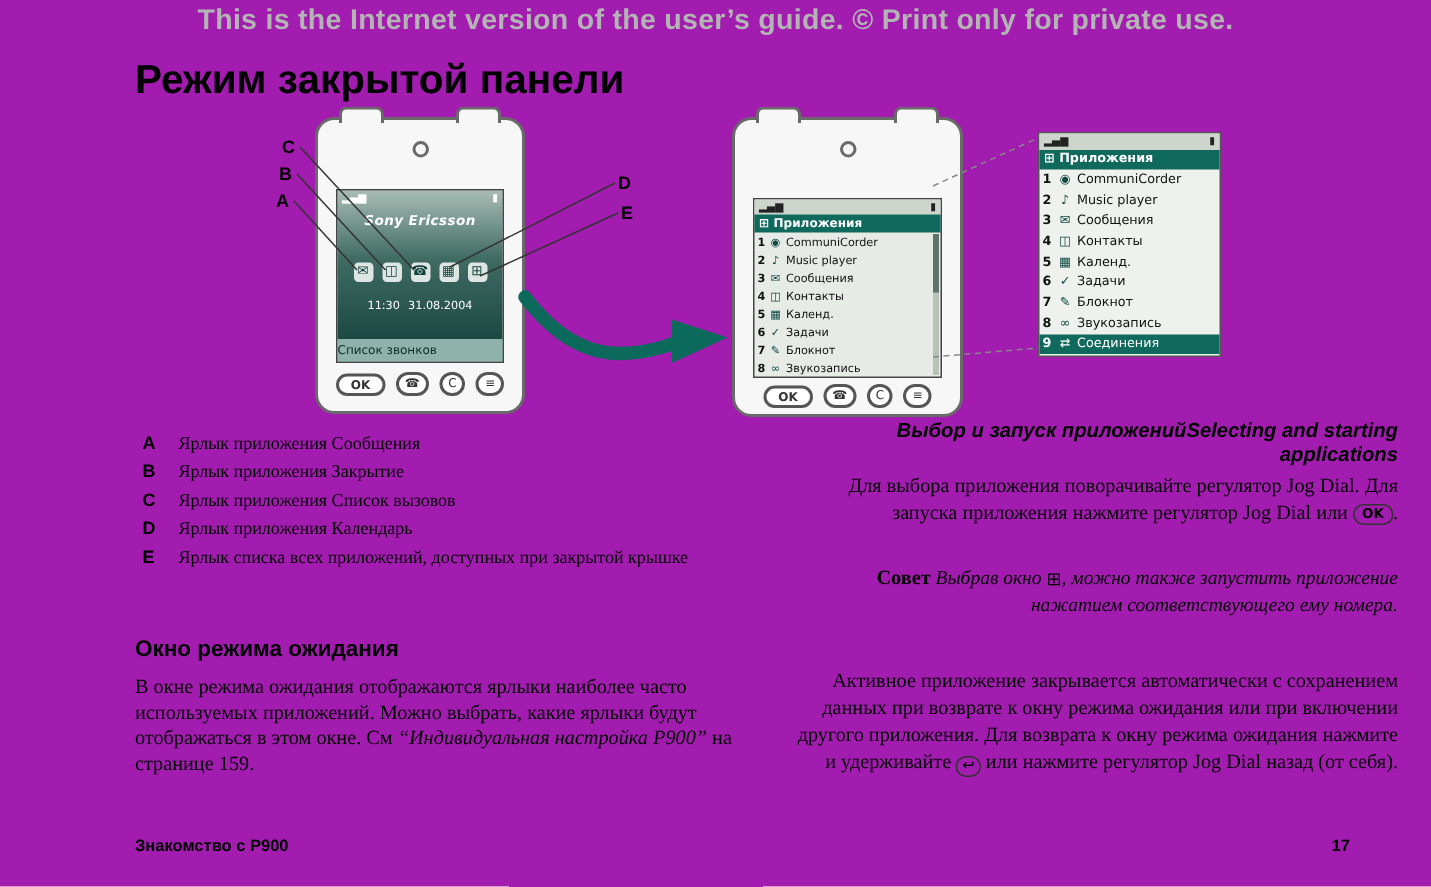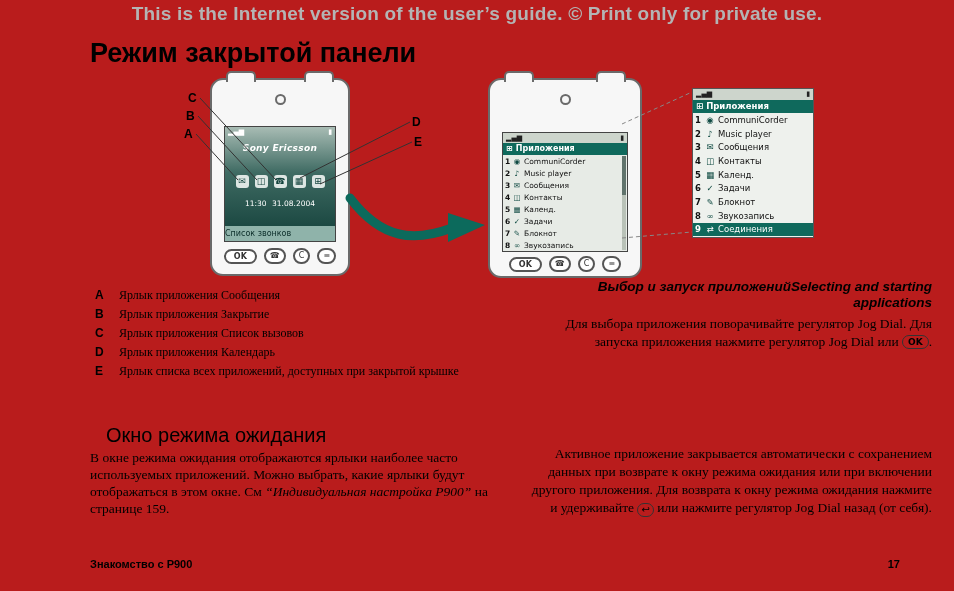--- a/index.html
+++ b/index.html
@@ -1,16 +1,16 @@
 <!DOCTYPE html>
 <html><head>
 <meta charset="utf-8">
 <style>
   html,body{margin:0;padding:0;background:#fff;}
-  .page{position:relative;width:954px;height:591px;background:#b91c1c;overflow:hidden;
+  .page{position:relative;width:954px;height:591px;background:#a21caf;overflow:hidden;
         font-family:"Liberation Sans",sans-serif;color:#000;}
 
   .notice{position:absolute;top:3px;left:0;right:0;text-align:center;
           font-weight:bold;font-size:19px;color:#b4b4b4;letter-spacing:.2px;}
   .title{position:absolute;left:90px;top:38px;margin:0;font-size:27px;font-weight:bold;}
 
   
   .figure{position:absolute;left:0;top:70px;width:954px;height:212px;}
   .fig-svg{position:absolute;left:0;top:0;z-index:6;pointer-events:none;}
   .callout{position:absolute;z-index:7;font-weight:bold;font-size:12px;}
@@ -69,21 +69,21 @@
   .panel .mrow{height:13.7px;font-size:8.5px;}
   .panel .mrow .mnum{width:9px}.panel .mrow .micon{width:12px;}
 
   
   .legend{position:absolute;left:95px;top:286px;width:420px;}
   .lrow{display:flex;line-height:19px;}
   .lkey{width:24px;font-weight:bold;font-size:12px;}
   .ltext{flex:1;font-family:"Liberation Serif",serif;font-size:12px;}
 
   
-  .left-heading{position:absolute;left:106px;top:424px;margin:0;font-size:20px;font-weight:normal;}
+  .left-heading{position:absolute;left:90px;top:424px;margin:0;font-size:15px;font-weight:bold;}
   .left-body{position:absolute;left:90px;top:449px;width:398px;margin:0;
              font-family:"Liberation Serif",serif;font-size:13.5px;line-height:17px;}
   .col-right{position:absolute;left:528px;top:279px;width:404px;height:280px;text-align:right;}
   .col-right>*{position:absolute;left:0;width:100%;margin:0;}
   .rh{font-size:13.5px;font-weight:bold;font-style:italic;line-height:16px;}
   .rh1{top:0}.rp1{top:36px}.rtip{top:97px}.rh2{top:148px}.rp2{top:166px}
   .serif{font-family:"Liberation Serif",serif;font-size:13.5px;line-height:18px;}
   .rtip{font-family:"Liberation Serif",serif;font-size:13px;line-height:18px;font-style:italic;}
   .rtip b{font-style:normal;font-size:13.5px;}
   .okinline{display:inline-block;border:1.5px solid #333;border-radius:8px;padding:0 5px;
@@ -326,19 +326,20 @@
         <span class="ltext">Ярлык списка всех приложений, доступных при закрытой крышке</span>
       </div>
     </div>
 
   <h2 class="left-heading">Окно режима ожидания</h2>
   <p class="left-body"><span>В окне режима ожидания отображаются ярлыки наиболее часто используемых приложений. Можно выбрать, какие ярлыки будут отображаться в этом окне. См </span><i>“Индивидуальная настройка P900”</i><span> на странице 159.</span></p>
 
   <div class="col-right">
     <h3 class="rh rh1">Выбор и запуск приложенийSelecting and starting applications</h3>
     <p class="serif rp1"><span>Для выбора приложения поворачивайте регулятор Jog Dial. Для запуска приложения нажмите регулятор Jog Dial или </span><span class="okinline">OK</span><span>.</span></p>
+    <p class="rtip"><b>Совет</b><span> Выбрав окно </span><span class="iconinline">⊞</span><span>, можно также запустить приложение нажатием соответствующего ему номера.</span></p>
     <p class="serif rp2"><span>Активное приложение закрывается автоматически с сохранением данных при возврате к окну режима ожидания или при включении другого приложения. Для возврата к окну режима ожидания нажмите и удерживайте </span><span class="iconinline back">↩</span><span> или нажмите регулятор Jog Dial назад (от себя).</span></p>
   </div>
 
   <span class="footer-left">Знакомство с P900</span>
   <span class="footer-page">17</span>
 
 </div>
 
 </body></html>

